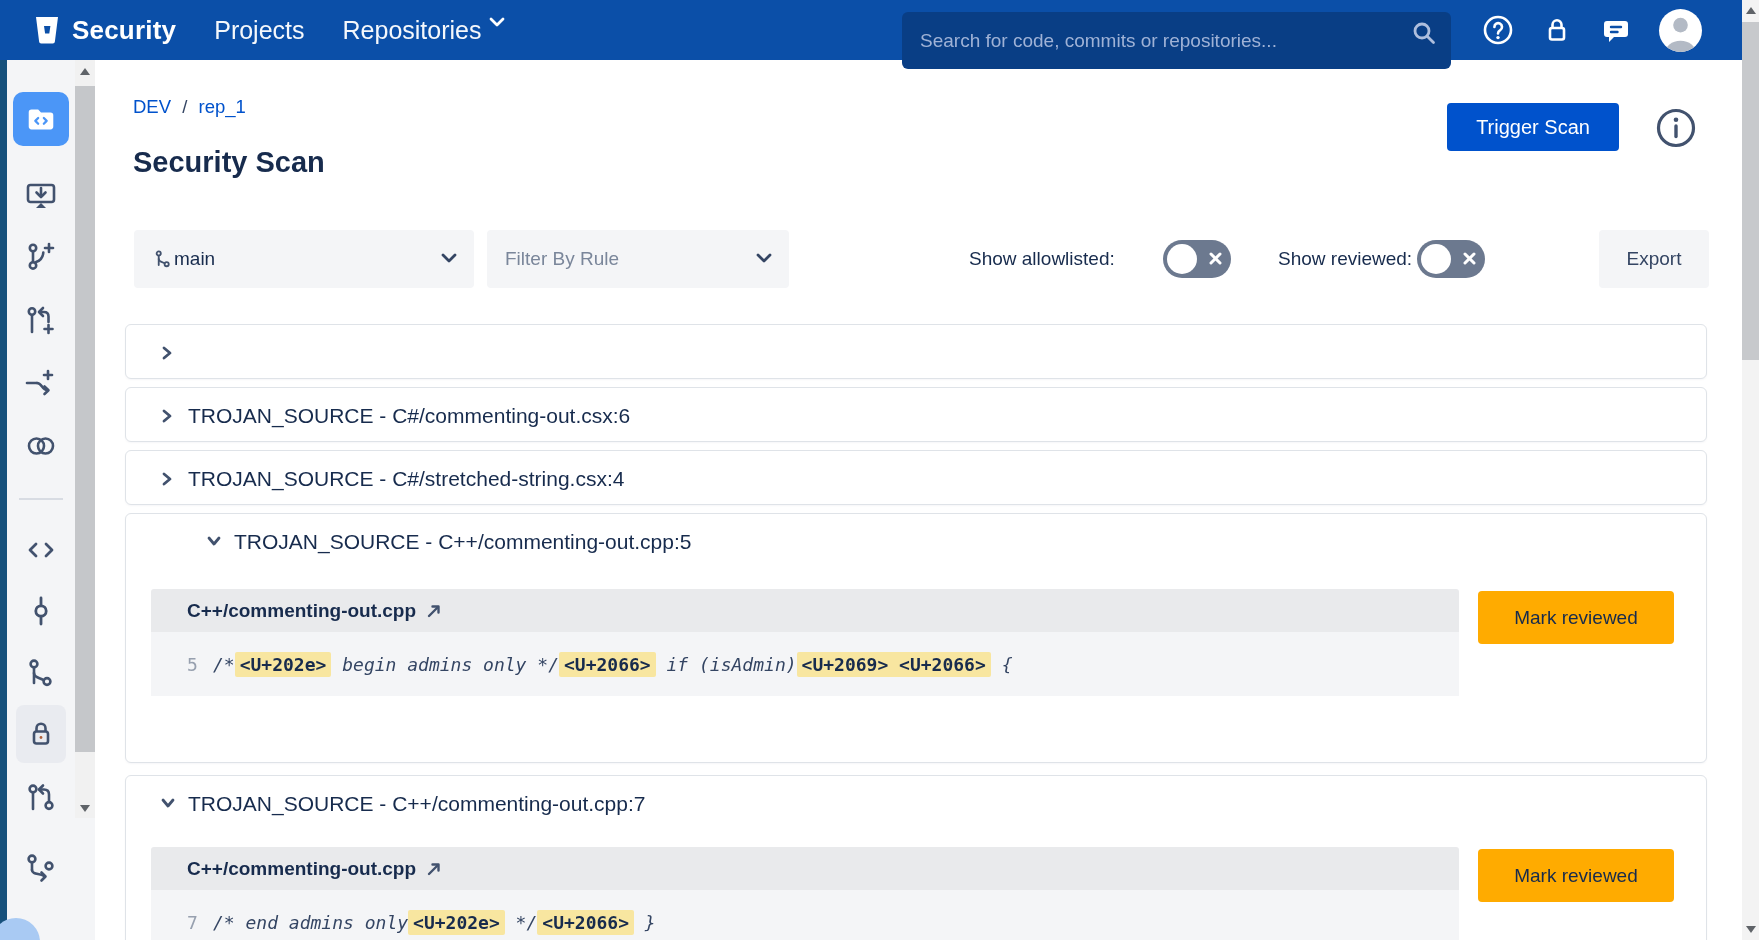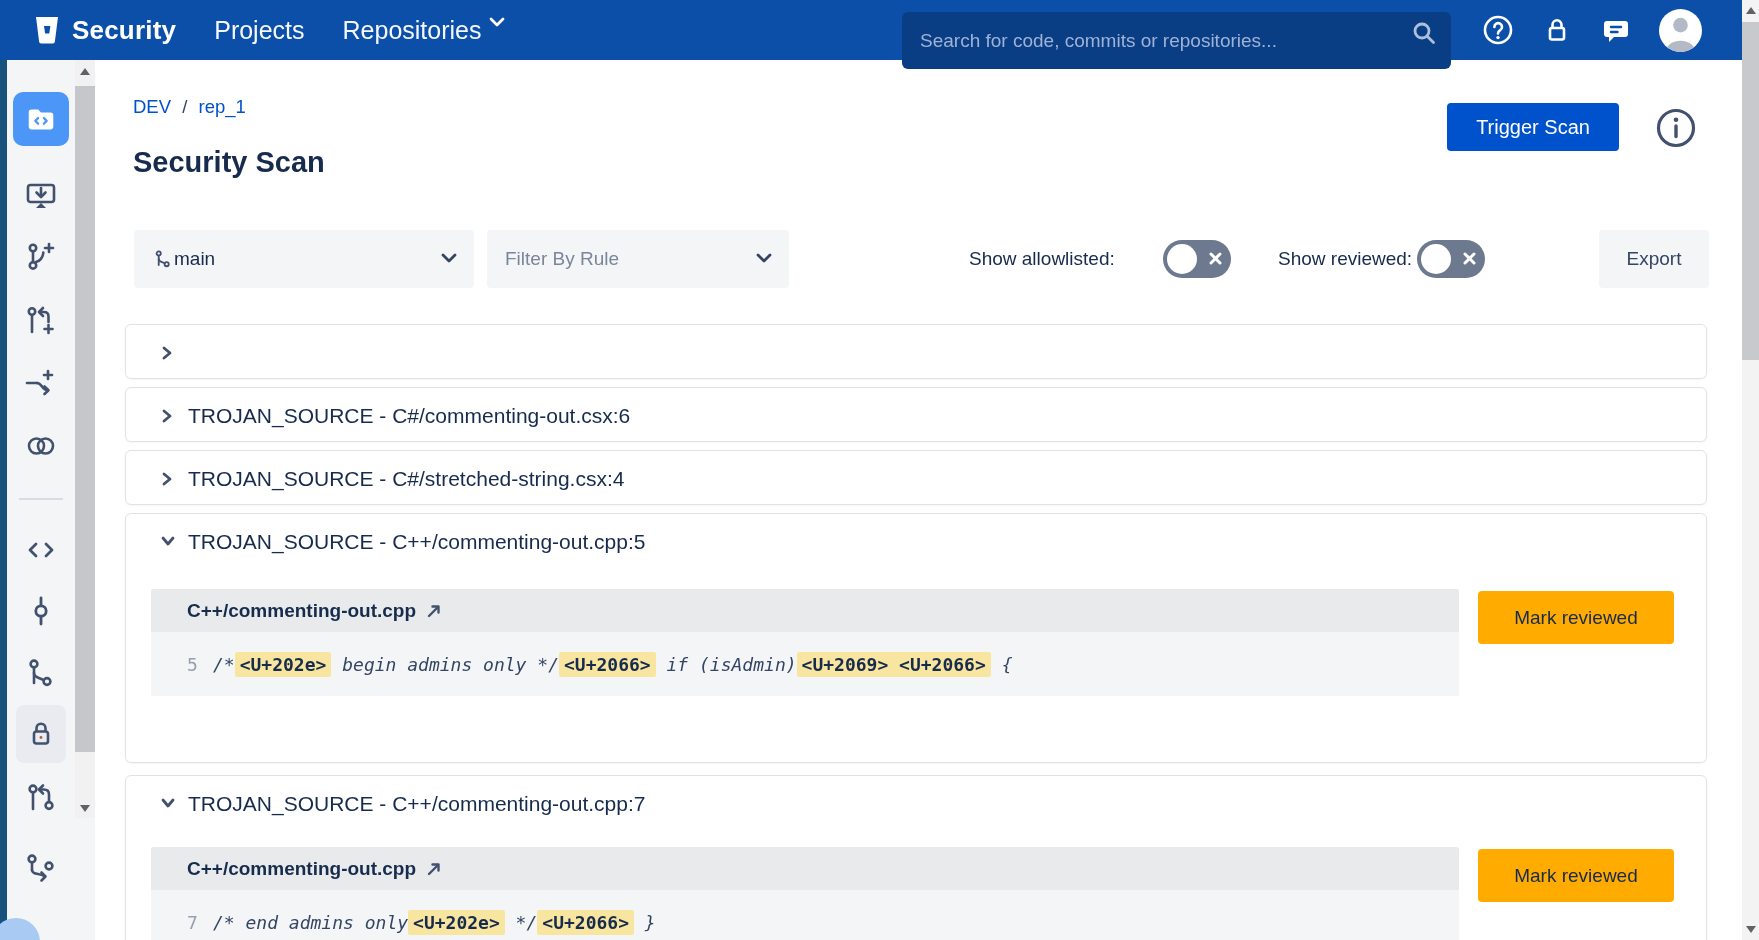--- a/index.html
+++ b/index.html
@@ -62,21 +62,21 @@
   .export-btn { position:absolute; left:1504px; top:170px; width:110px; height:58px; background:#F4F5F7; border:none; border-radius:4px; font-size:19px; color:#344563; cursor:pointer; font-family:"Liberation Sans", sans-serif; }
 
   
   .finding { position:absolute; left:30px; width:1582px; background:#fff; border:1px solid #DFE3E8; border-radius:6px; box-shadow:0 1px 2px rgba(9,30,66,0.04); }
   .finding-header { position:relative; height:55px; cursor:pointer; }
   .finding-chevron { position:absolute; left:34px; top:20px; }
   .finding-title { position:absolute; left:62px; top:0; line-height:55px; font-size:21px; color:#172B4D; white-space:nowrap; }
   .f0 { top:264px; height:55px; }
   .f1 { top:327px; height:55px; }
   .f2 { top:390px; height:55px; }
-  .f3 { top:453px; height:250px; }
+  .f3 { top:453px; height:250px;padding-left:46px; }
   .f4 { top:715px; height:240px; }
   .file-box { position:absolute; left:25px; width:1308px; }
   .file-box-3 { top:75px; }
   .file-box-4 { top:71px; }
   .file-header { height:43px; background:#E9EAEC; border-radius:3px 3px 0 0; display:flex; align-items:center; padding-left:36px; gap:10px; cursor:pointer; }
   .file-name { font-size:19px; font-weight:700; color:#172B4D; }
   .code-line { height:64px; background:#F4F5F7; display:flex; align-items:center; padding-left:36px; white-space:pre; }
   .line-no { font-family:"DejaVu Sans Mono", monospace; font-size:18px; color:#97A0AF; width:26px; }
   .code-text { font-family:"DejaVu Sans Mono", monospace; font-size:18px; font-style:italic; color:#344563; }
   .code-text .hl { background:#F8E6A0; font-style:normal; font-weight:700; color:#172B4D; padding:2px 5px; border-radius:2px; }

